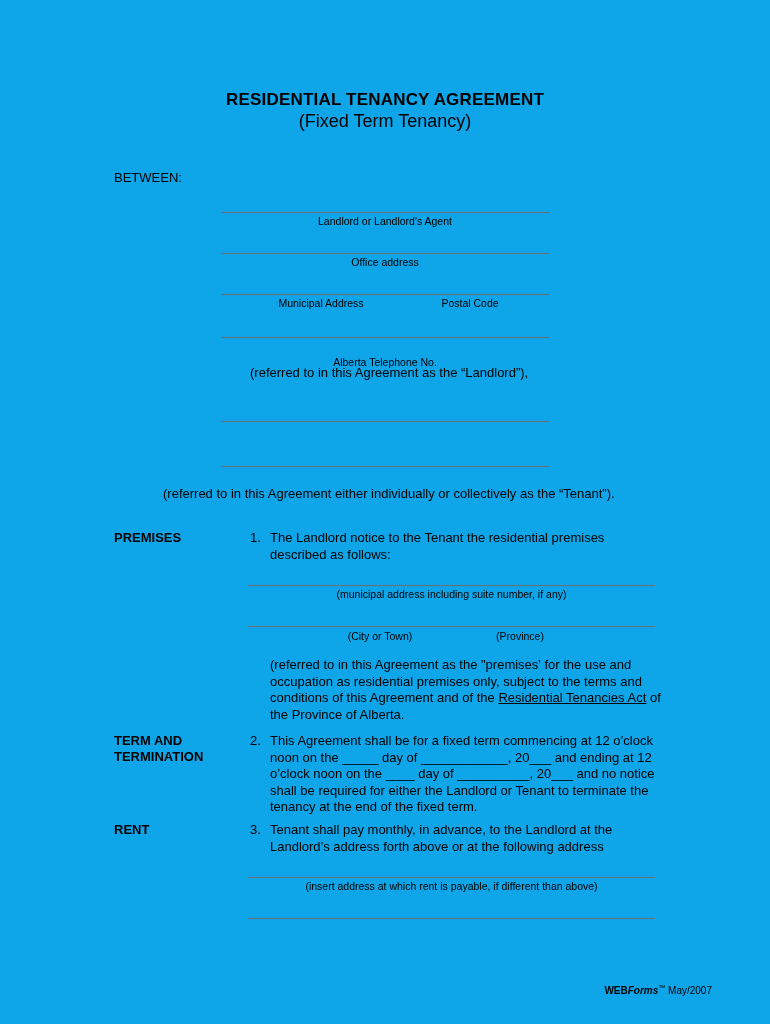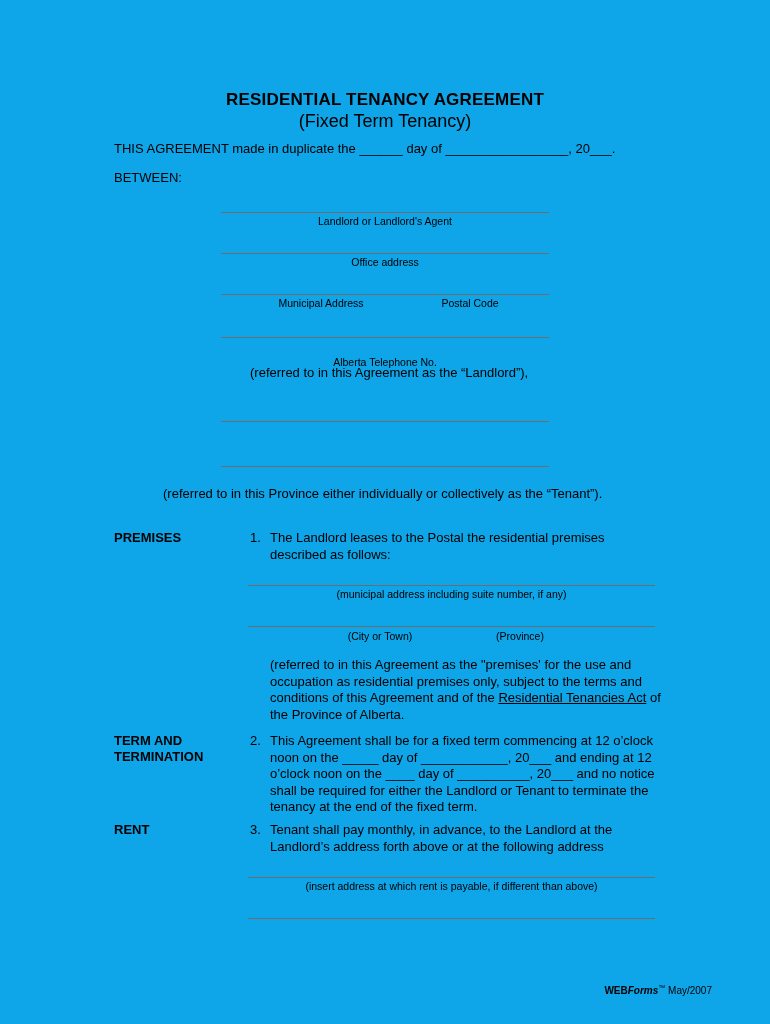--- a/index.html
+++ b/index.html
@@ -107,46 +107,45 @@
   .footer .tm { font-size: 7px; vertical-align: super; }
 </style>
 </head>
 <body>
 
 <div class="page">
 
   <div class="doc-title">RESIDENTIAL TENANCY AGREEMENT</div>
   <div class="doc-subtitle">(Fixed Term Tenancy)</div>
 
-  <div class="intro-line intro-agreement">THIS AGREEMENT made in duplicate the ______ day of _________________, 20___.</div>
   <div class="intro-line intro-between">BETWEEN:</div>
 
   <div class="ruled" style="left:221px; top:212px; width:328px;"></div>
   <div class="caption" style="left:221px; top:215px; width:328px;">Landlord or Landlord's Agent</div>
 
   <div class="ruled" style="left:221px; top:253px; width:328px;"></div>
   <div class="caption" style="left:221px; top:256px; width:328px;">Office address</div>
 
   <div class="ruled" style="left:221px; top:294px; width:328px;"></div>
   <div class="caption" style="left:221px; top:297px; width:200px;">Municipal Address</div>
   <div class="caption" style="left:400px; top:297px; width:140px;">Postal Code</div>
 
   <div class="ruled" style="left:221px; top:337px; width:328px;"></div>
   <div class="caption" style="left:221px; top:356px; width:328px;">Alberta Telephone No.</div>
 
   <div class="center-note" style="left:250px; top:365px;">(referred to in this Agreement as the “Landlord”),</div>
 
   <div class="ruled" style="left:221px; top:421px; width:328px;"></div>
   <div class="ruled" style="left:221px; top:466px; width:328px;"></div>
 
-  <div class="center-note" style="left:163px; top:486px;">(referred to in this Province either individually or collectively as the “Tenant”).</div>
+  <div class="center-note" style="left:163px; top:486px;">(referred to in this Agreement either individually or collectively as the “Tenant”).</div>
 
   <div class="clause-label" style="top:530px;">PREMISES</div>
   <div class="clause-num" style="top:530px;">1.</div>
-  <div class="clause-body" style="top:530px;">The Landlord leases to the Postal the residential premises described as follows:</div>
+  <div class="clause-body" style="top:530px;">The Landlord notice to the Tenant the residential premises described as follows:</div>
 
   <div class="ruled" style="left:248px; top:585px; width:407px;"></div>
   <div class="caption" style="left:248px; top:588px; width:407px;">(municipal address including suite number, if any)</div>
 
   <div class="ruled" style="left:248px; top:626px; width:407px;"></div>
   <div class="caption" style="left:290px; top:630px; width:180px;">(City or Town)</div>
   <div class="caption" style="left:450px; top:630px; width:140px;">(Province)</div>
 
   <div class="clause-body" style="top:657px;"><span>(referred to in this Agreement as the "premises' for the use and occupation as residential premises only, subject to the terms and conditions of this Agreement and of the </span><u>Residential Tenancies Act</u><span> of the Province of Alberta.</span></div>
 

